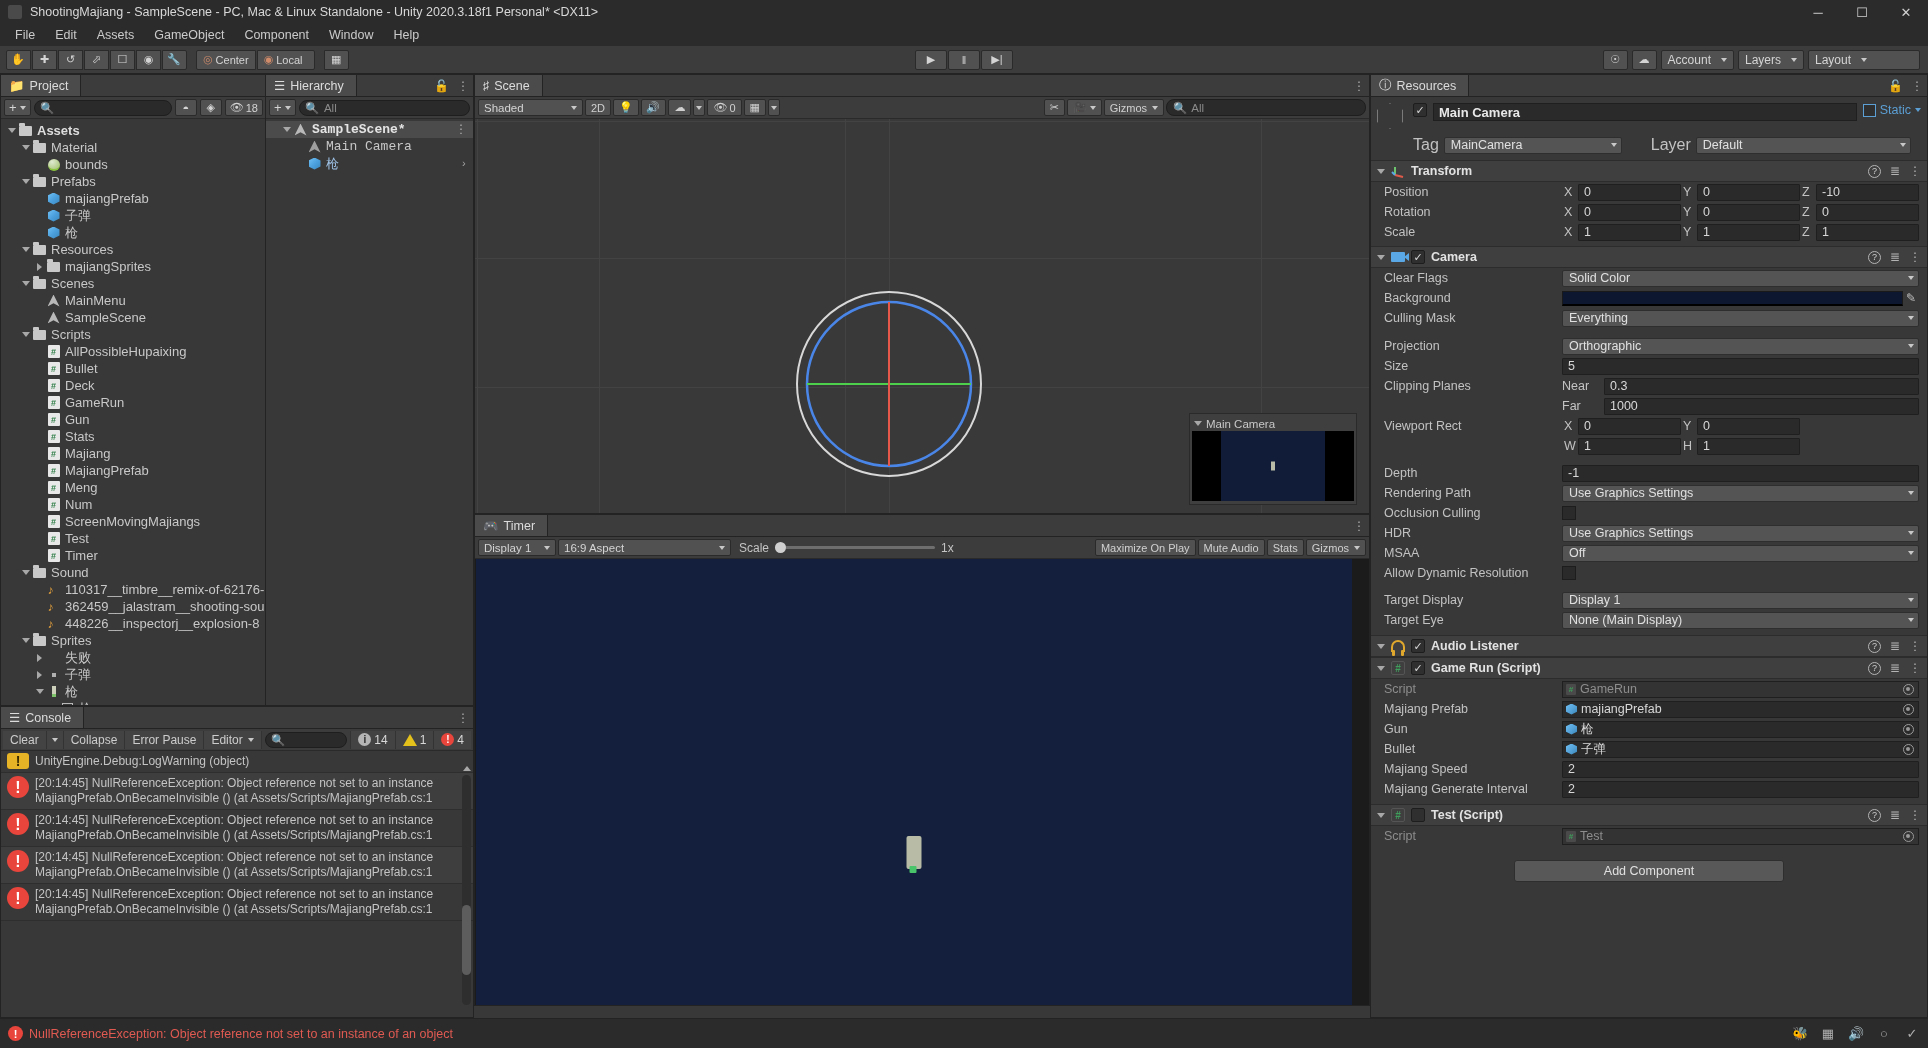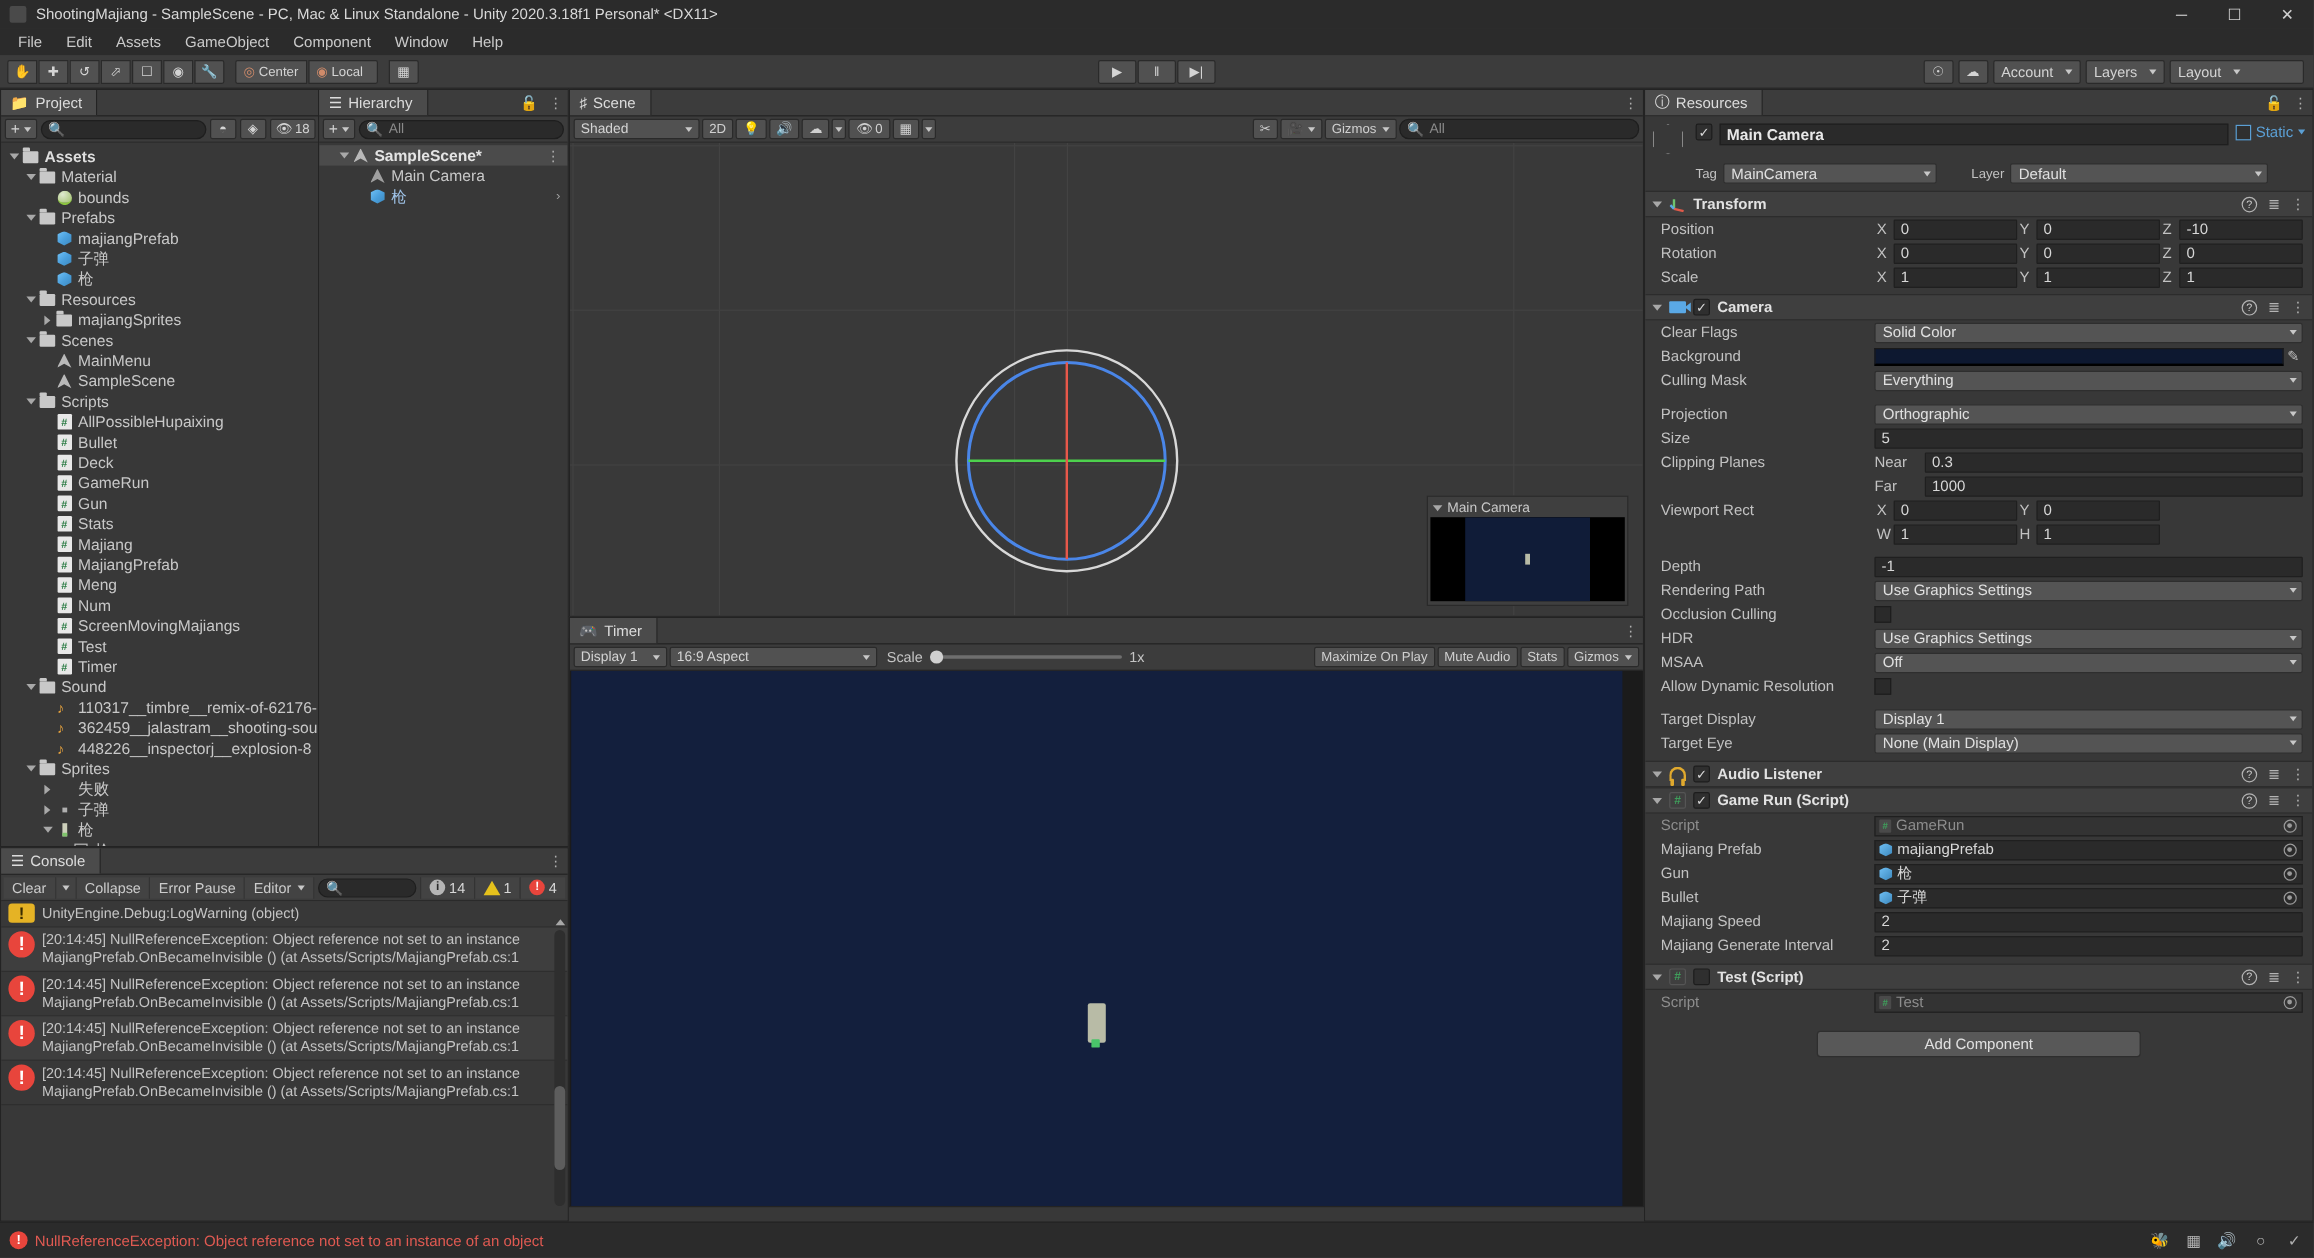--- a/index.html
+++ b/index.html
@@ -224,21 +224,21 @@
   }
   .cb { width:14px;height:14px;background:#2f2f2f;border:1px solid #1d1d1d;
         display:flex;align-items:center;justify-content:center;color:#d8d8d8;
         font-size:11px;border-radius:2px;flex:0 0 14px; }
   .name-field { flex:1; height:18px; background:#2a2a2a; border:1px solid #1f1f1f;
                 display:flex; align-items:center; padding:0 5px; font-size:13px;
                 color:#e8e8e8; font-weight:bold; }
   .static-box { display:flex; align-items:center; gap:4px; font-size:12.5px; color:#5b9fd4; }
   .static-cb { width:13px;height:13px;border:1px solid #5b9fd4;background:#2f2f2f; }
   .tag-row { display:flex; align-items:center; gap:5px; padding:3px 6px 6px 42px; }
-  .lbl { font-size:11px; color:#c2c2c2; }
+  .lbl { font-size:16px; color:#c2c2c2; }
   .sel-dd { height:17px; background:#545454; border:1px solid #2e2e2e; border-radius:2px;
             display:flex; align-items:center; justify-content:space-between;
             padding:0 4px 0 6px; font-size:12.5px; color:#e0e0e0; }
   .comp-header {
     height:22px; background:#3f3f3f; border-top:1px solid #2c2c2c;
     border-bottom:1px solid #2c2c2c; display:flex; align-items:center;
     gap:6px; padding:0 6px; position:relative;
   }
   .comp-title { font-size:12.5px; font-weight:bold; color:#e2e2e2; }
   .comp-icons { position:absolute; right:6px; display:flex; gap:9px;
@@ -740,21 +740,21 @@
       <div class="tb-btn" style="height:17px;min-width:20px;">
         <span style="font-size:13px;">+</span>
           <span class="caret" style="margin-left:3px;"></span>
       </div>
       <div class="search-box">
         <span>🔍</span>
         <span>All</span>
       </div>
     </div>
     <div class="panel-body">
-      <div id="hierarchy-tree" style="padding-top:2px;">
+      <div id="hierarchy-tree" style="padding-top:2px;font-family:Liberation Mono, monospace;">
           <div class="hrow selscene">
             <span style="display:inline-block;width:14px;flex:0 0 14px;"></span>
             <span class="tw">
               <span class="arrow-d"></span>
             </span>
             <span class="ic">
               <span class="ic-scene"></span>
             </span>
             <span style="font-weight:bold;color:#e4e4e4;">SampleScene*</span>
             <span class="hmore">⋮</span>

